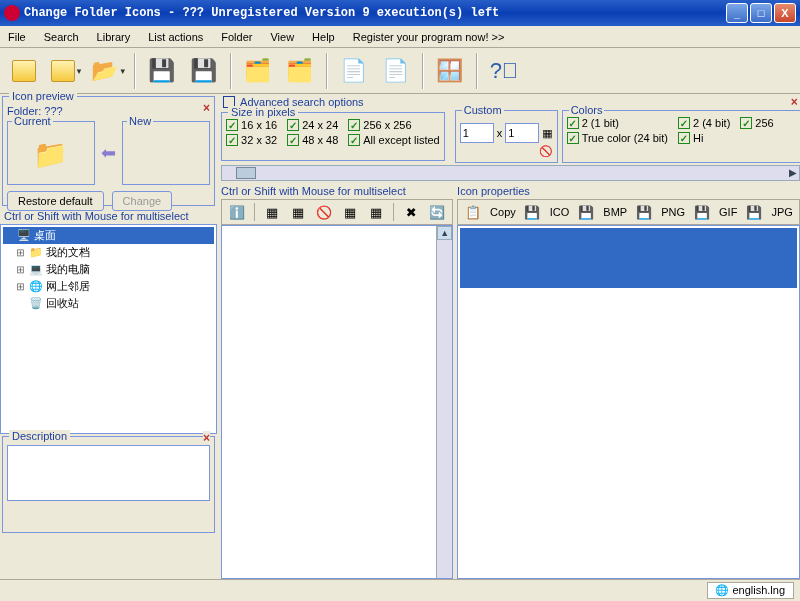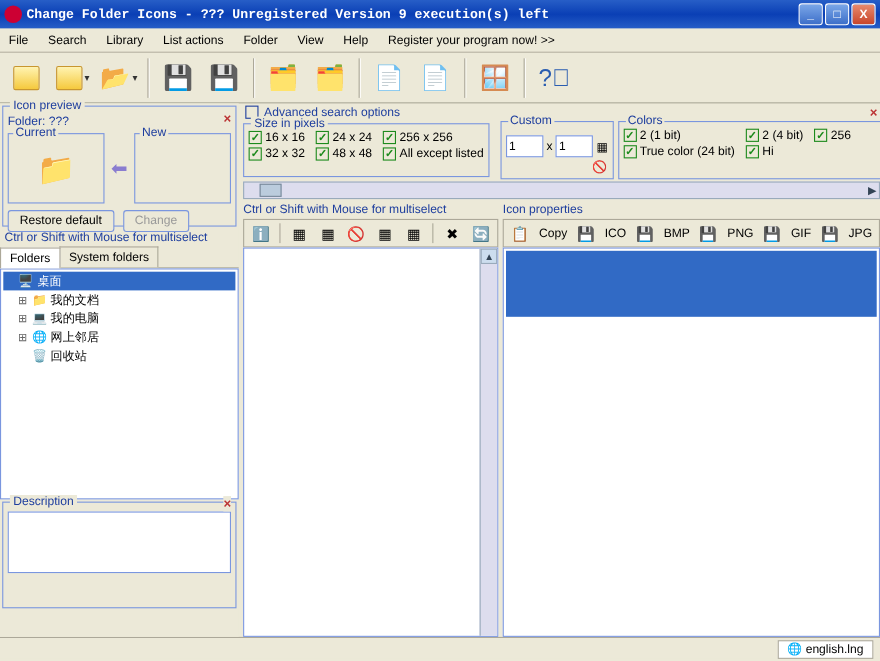--- a/index.html
+++ b/index.html
@@ -132,24 +132,20 @@
             <span class="pl">New</span>
           </div>
       </div>
       <div class="btnrow">
         <button class="btn">Restore default</button>
         <button class="btn dis">Change</button>
       </div>
       <span style="position:absolute;right:4px;top:4px;" class="closex">×</span>
     </div>
     <div class="msel">Ctrl or Shift with Mouse for multiselect</div>
-    <div class="tabs">
-      <div class="tab act">Folders</div>
-      <div class="tab">System folders</div>
-    </div>
     <div class="tree">
       <div class="tn sel">
           <span class="exp"></span>
           <span class="ic">🖥️</span>
           <span class="lbl">桌面</span>
         </div>
       <div class="tn" style="padding-left:12px">
           <span class="exp">⊞</span>
           <span class="ic">📁</span>
           <span class="lbl">我的文档</span>

